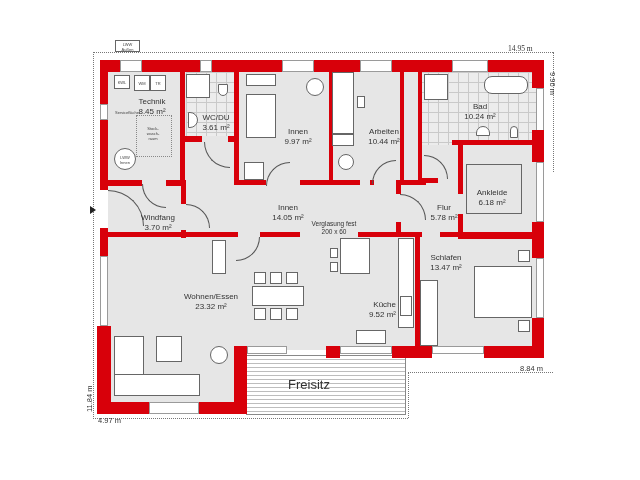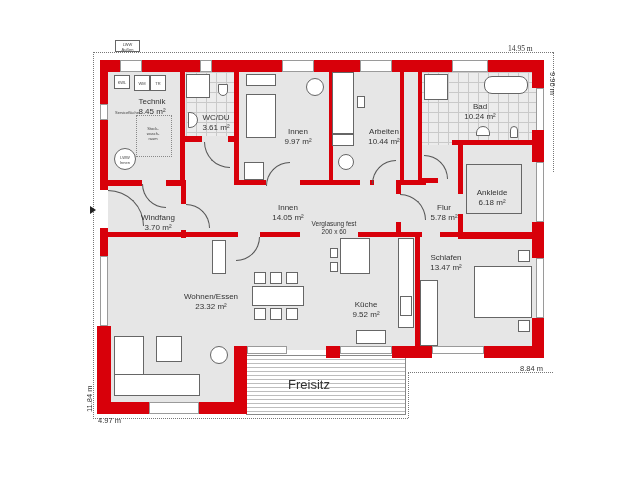--- a/index.html
+++ b/index.html
@@ -241,21 +241,21 @@
   <span>200 x 60</span>
 </div>
 <div class="label" style="left:424px; top:203px; width:40px;">
   <span>Flur</span>
   <span>5.78 m²</span>
 </div>
 <div class="label" style="left:176px; top:292px; width:70px;">
   <span>Wohnen/Essen</span>
   <span>23.32 m²</span>
 </div>
-<div class="label" style="left:344px; top:300px; width:44px;">
+<div class="label" style="left:352px; top:300px; width:44px;text-align:right;">
   <span>Küche</span>
   <span>9.52 m²</span>
 </div>
 <div class="label" style="left:424px; top:253px; width:44px;text-align:center;">
   <span>Schlafen</span>
   <span>13.47 m²</span>
 </div>
 
 <div class="abs" style="left:90px; top:206px; width:0; height:0; border-top:4px solid transparent; border-bottom:4px solid transparent; border-left:6px solid #222;"></div>
 

